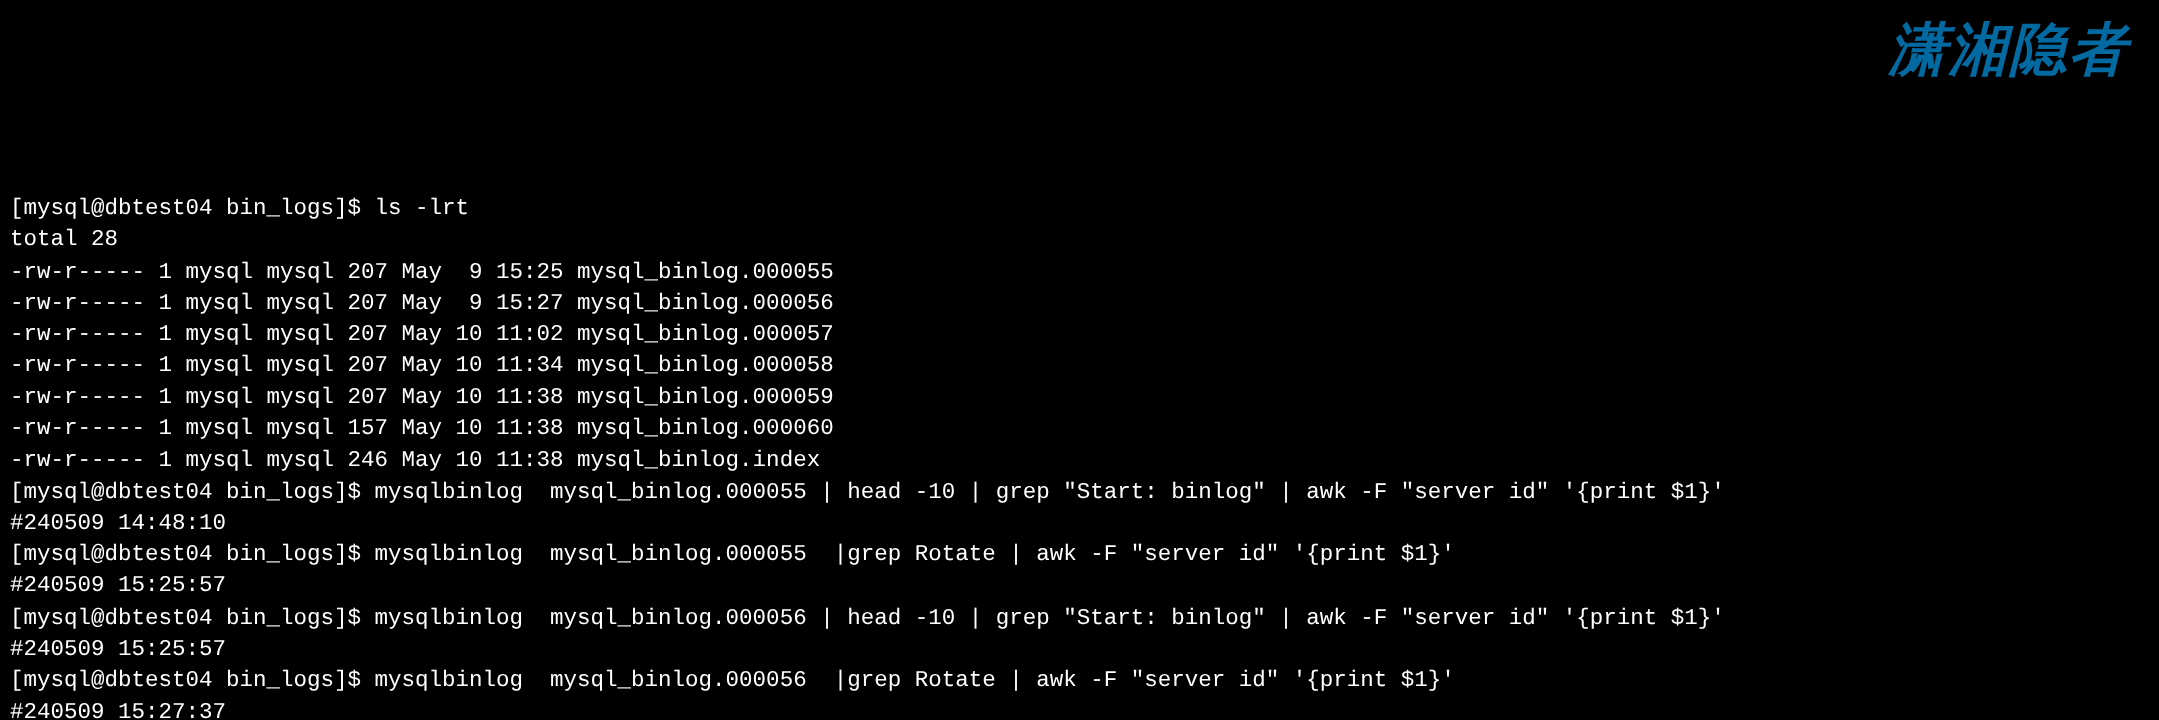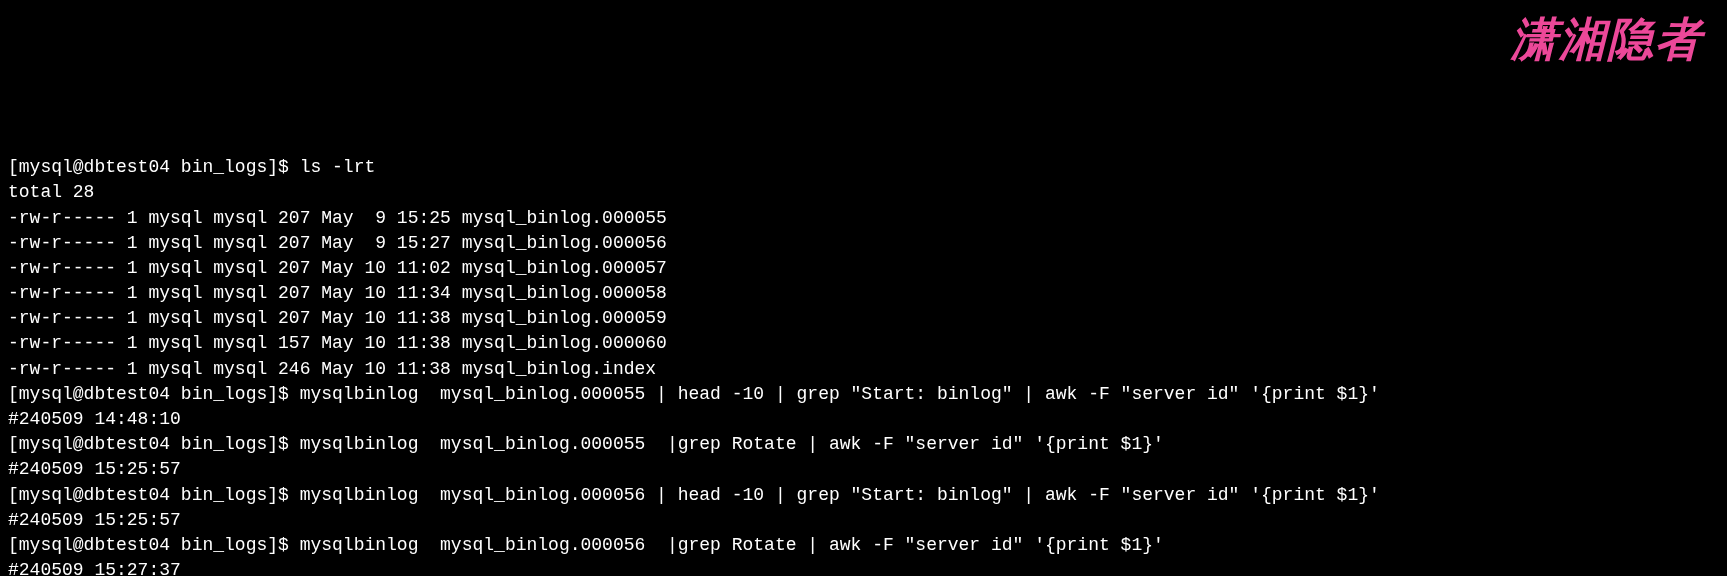--- a/index.html
+++ b/index.html
@@ -21,21 +21,21 @@
       overflow: hidden;
     }
     .watermark {
       position: absolute;
       top: 8px;
       right: 24px;
       font-family: "KaiTi", "STKaiti", serif;
       font-size: 46px;
       font-weight: bold;
       font-style: italic;
-      color: #ec4899;
+      color: #0369a1;
       letter-spacing: 2px;
     }
     .line {
       display: block;
     }
   </style>
 </head>
 <body>
 
 

